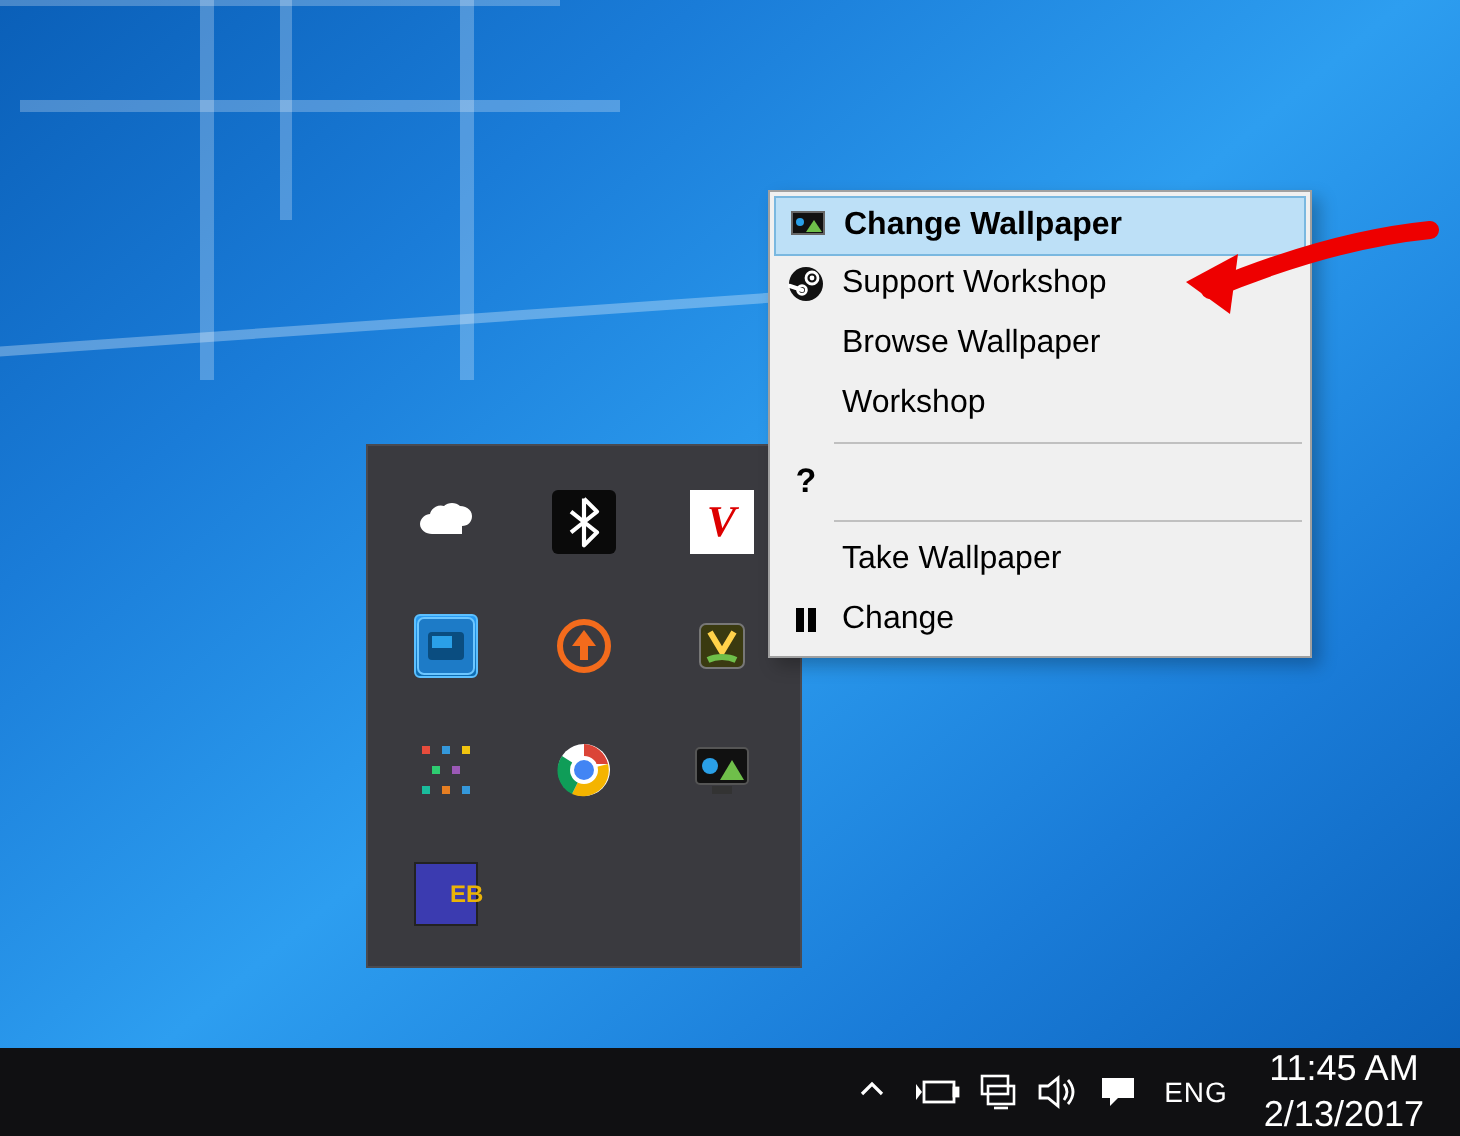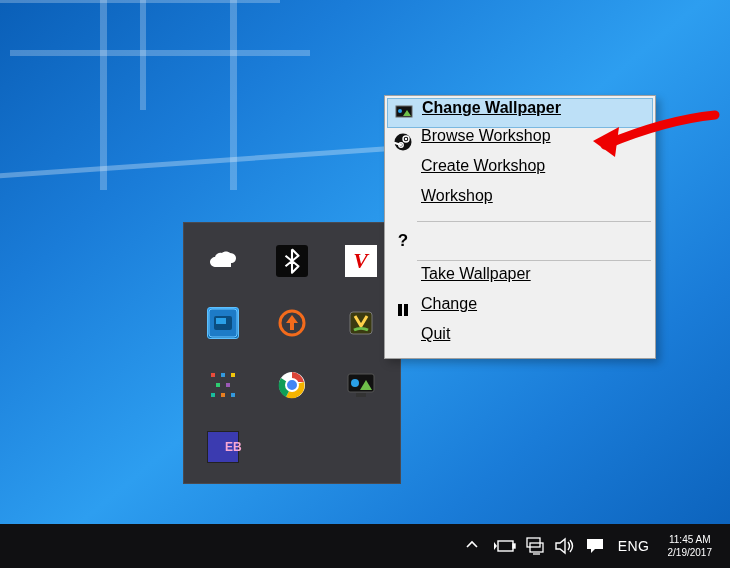--- a/index.html
+++ b/index.html
@@ -44,42 +44,41 @@
     font-size: 22px; color:#fff;
   }
   .ticon.cloud svg { fill:#fff; }
   .ticon.bt { background:#0a0a0a; border-radius:3px; }
   .ticon.v { color:#d00; font-weight:700; background:#fff; font-family:Georgia,serif; font-style:italic; }
   .ticon.blue { background:linear-gradient(#2a9df4,#0d6bb0); border:1px solid #5cc0ff; border-radius:3px; font-size:10px; font-weight:700;}
   .ticon.orange { color:#fff; }
   .ticon.orange svg circle.ring{ stroke:#f36b1c; }
   .ticon.dl svg { }
   .ticon.confetti { font-size:28px; line-height:1; }
-  .ticon.pe { background:#3b3bb0; color:#f9a8d4; font-weight:700; font-size:12px; border:1px solid #222;padding-left:20px;}
+  .ticon.pe { background:#3b3bb0; color:#eab308; font-weight:700; font-size:12px; border:1px solid #222;padding-left:20px;}
 
   
   .context-menu {
     position: absolute;
     left: 384px;
     top: 95px;
     width: 272px;
     background: #f0f0f0;
     border: 1px solid #a0a0a0;
     box-shadow: 4px 4px 8px rgba(0,0,0,0.25);
     padding: 3px 2px;
     font-size: 16px;
     color:#000;
   }
   .context-menu .item {
-    display:flex; 
+    display:flex; align-items:center;
     height: 30px;
     padding-left: 34px;
     position:relative;
     cursor:default;
-    text-decoration:underline;
   }
   .context-menu .item .micon {
     position:absolute; left:6px; top:50%; transform:translateY(-50%);
     width:20px; height:20px; display:flex; align-items:center; justify-content:center;
   }
   .context-menu .item.hover { background:#bde0f7; border:1px solid #7ab8e0; height:30px; margin:-1px 0; }
   .context-menu .item.hover .label{ font-weight:700; }
   .context-menu .sep { height:1px; background:#c0c0c0; margin:4px 2px 4px 30px; }
 
   
@@ -93,21 +92,21 @@
   .taskbar {
     position:absolute; left:0; bottom:0; width:730px; height:44px;
     background:#101012;
     display:flex; align-items:center; justify-content:flex-end;
     padding-right:8px; gap:0;
     color:#fff;
   }
   .taskbar .chev { width:36px; text-align:center; font-size:14px; }
   .taskbar .sysicon { width:30px; height:44px; display:flex; align-items:center; justify-content:center; }
   .taskbar .lang { padding:0 8px; font-size:14px; letter-spacing:0.5px;}
-  .taskbar .clock { text-align:center; font-size:10px; padding:0 10px; line-height:1.3;}
+  .taskbar .clock { text-align:center; font-size:18px; padding:0 10px; line-height:1.3;}
 </style>
 </head>
 <body>
 
 <div class="desktop">
 
   <div class="beam h1"></div>
   <div class="beam v1"></div>
   <div class="beam v2"></div>
   <div class="beam v3"></div>
@@ -195,24 +194,24 @@
     <div class="item">
       <span class="micon">
         <svg width="18" height="18" viewBox="0 0 18 18">
             <circle cx="9" cy="9" r="8.5" fill="#111"></circle>
             <circle cx="12" cy="6" r="3" fill="none" stroke="#fff" stroke-width="1.4"></circle>
             <circle cx="12" cy="6" r="1.2" fill="#fff"></circle>
             <path d="M1 10 L7 12" stroke="#fff" stroke-width="2.2" stroke-linecap="round"></path>
             <circle cx="7" cy="12" r="2.2" fill="none" stroke="#fff" stroke-width="1.4"></circle>
           </svg>
       </span>
-      <span class="label">Browse Workshop</span>
-    </div>
-    <div class="item">
-      <span class="label">Create Workshop</span>
+      <span class="label">Support Workshop</span>
+    </div>
+    <div class="item">
+      <span class="label">Browse Wallpaper</span>
     </div>
     <div class="item">
       <span class="label">Workshop</span>
     </div>
     <div class="sep"></div>
     <div class="item">
       <span class="micon" style="font-weight:700;font-size:17px;color:#000;">?</span>
     </div>
     <div class="sep"></div>
     <div class="item">
@@ -220,23 +219,20 @@
     </div>
     <div class="item">
       <span class="micon">
         <svg width="14" height="14" viewBox="0 0 14 14">
             <rect x="2" y="1" width="4" height="12" fill="#000"></rect>
             <rect x="8" y="1" width="4" height="12" fill="#000"></rect>
           </svg>
       </span>
       <span class="label">Change</span>
     </div>
-    <div class="item">
-      <span class="label">Quit</span>
-    </div>
   </div>
 
   <svg class="pointer-arrow" width="140" height="70" viewBox="0 0 140 70">
     <defs></defs>
     <path d="M130 10 Q80 15 20 40" fill="none" stroke="#e00" stroke-width="9" stroke-linecap="round"></path>
     <path d="M8 36 L34 22 L30 52 Z" fill="#e00"></path>
   </svg>
 
   <div class="taskbar">
     <div class="chev" title="Show hidden icons">
@@ -266,17 +262,17 @@
         </svg>
     </div>
     <div class="sysicon">
       <svg width="20" height="18" viewBox="0 0 20 18" fill="#fff">
           <path d="M2 2 H18 V12 H10 L6 16 V12 H2 Z"></path>
         </svg>
     </div>
     <div class="lang">ENG</div>
     <div class="clock">
       <div>11:45 AM</div>
-      <div>2/19/2017</div>
+      <div>2/13/2017</div>
     </div>
   </div>
 
 </div>
 
 </body></html>

